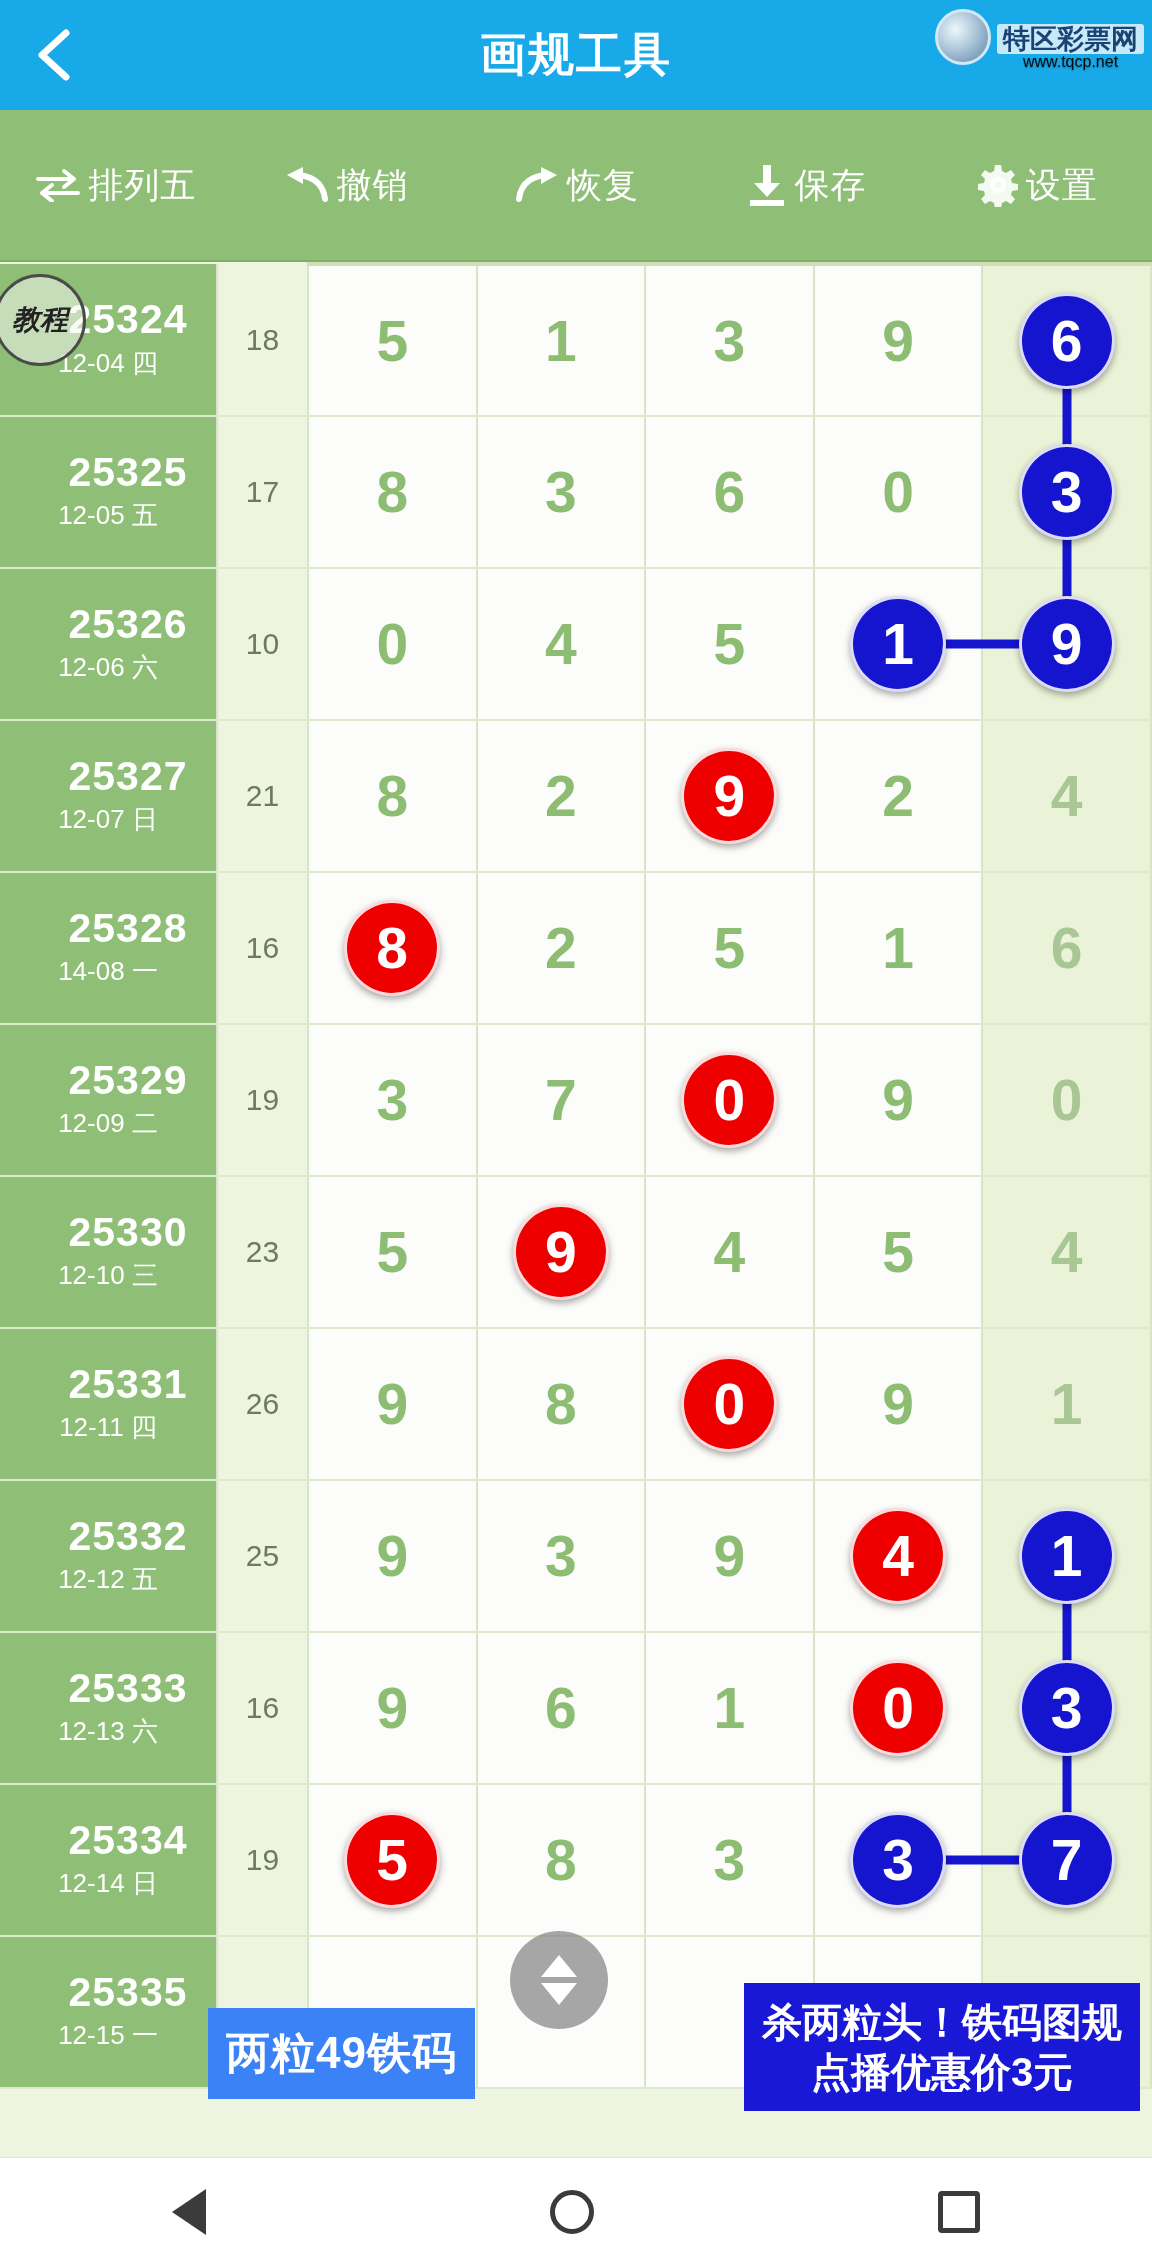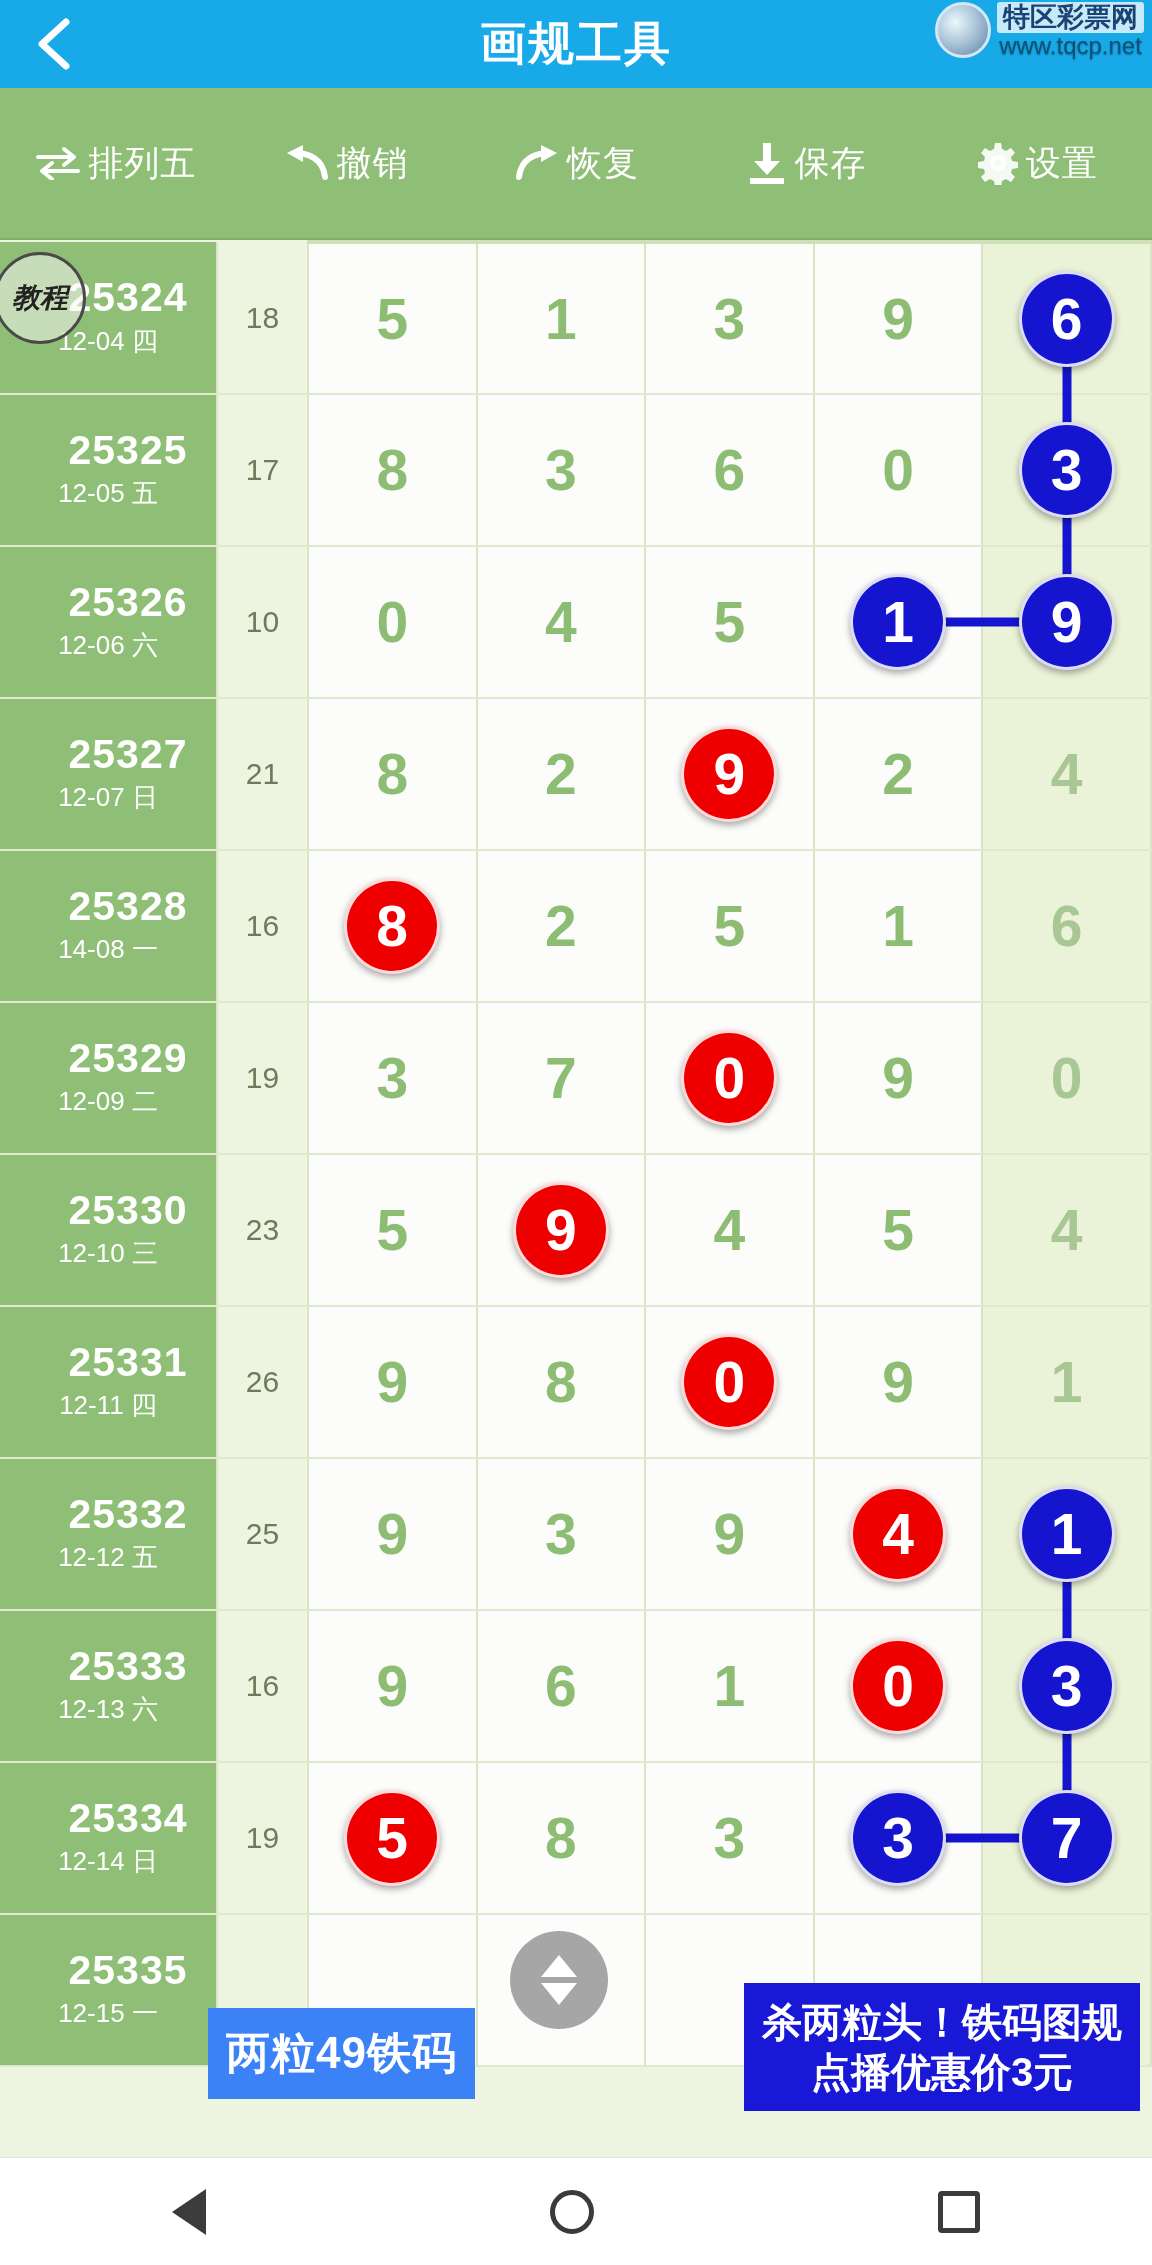--- a/index.html
+++ b/index.html
@@ -13,21 +13,21 @@
     position: relative;
     width: 1152px; height: 2265px;
     background: #e8f0d8;
     display: flex;
     flex-direction: column;
   }
 
   
   .titlebar {
     position: relative;
-    height: 88px;
+    height: 110px;
     background: #17a9e8;
     display: flex;
     align-items: center;
     flex: none;
   }
   .back-btn {
     width: 110px; height: 112px;
     display: flex; align-items: center; justify-content: center;
   }
   .back-btn svg { display:block; }
@@ -47,28 +47,28 @@
     display: flex;
     align-items: center;
     gap: 6px;
     opacity: .92;
   }
   .wm-logo {
     width: 56px; height: 56px; border-radius: 50%;
     background: radial-gradient(circle at 35% 35%, #ffffff 0%, #b9c8d8 45%, #5f7fa0 100%);
     border: 3px solid #e4eef6;
   }
-  .wm-text { line-height: 1.05; }
+  .wm-text { line-height: 1.05; margin-top: 22px; }
   .wm-title {
     color: #1b3b6b; font-size: 27px; font-weight: bold;
     background: rgba(255,255,255,.82);
     padding: 1px 6px; border-radius: 3px;
   }
   .wm-sub {
-    color: #0c4a6e; font-size: 24px; text-align: center;
+    color: #000000; font-size: 16px; text-align: center;
     text-shadow: 0 1px 2px rgba(0,0,0,.4);
   }
 
   
   .toolbar {
     height: 152px;
     background: #8fbf77;
     display: flex;
     align-items: center;
     flex: none;

